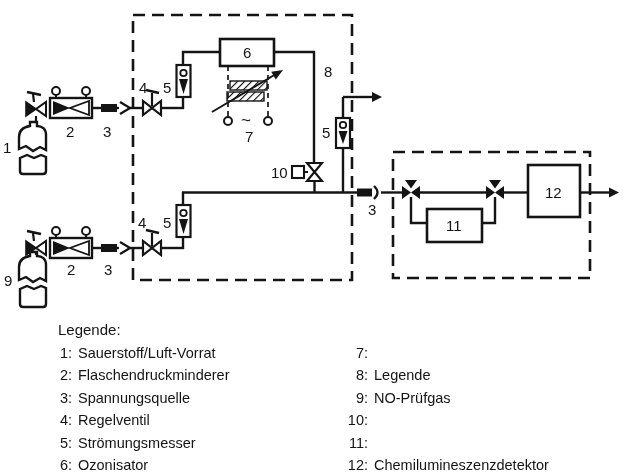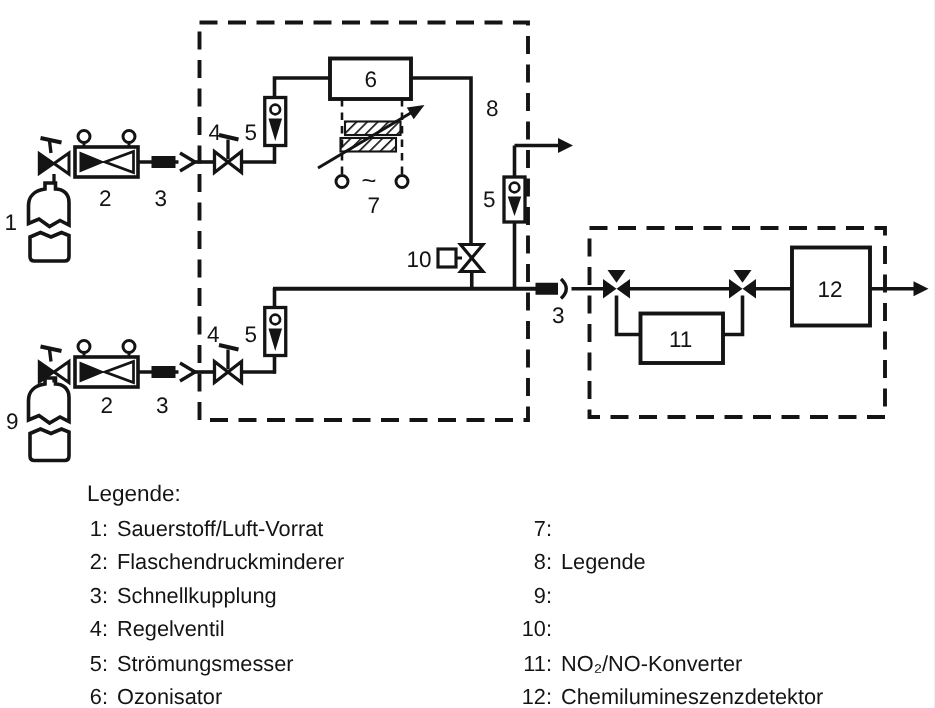--- a/index.html
+++ b/index.html
@@ -243,21 +243,21 @@
       <div class="legend-row">
         <span class="ln">1:</span>
         <span class="lt">Sauerstoff/Luft-Vorrat</span>
       </div>
       <div class="legend-row">
         <span class="ln">2:</span>
         <span class="lt">Flaschendruckminderer</span>
       </div>
       <div class="legend-row">
         <span class="ln">3:</span>
-        <span class="lt">Schnellkupplung</span>
+        <span class="lt">Spannungsquelle</span>
       </div>
       <div class="legend-row">
         <span class="ln">4:</span>
         <span class="lt">Regelventil</span>
       </div>
       <div class="legend-row">
         <span class="ln">5:</span>
         <span class="lt">Strömungsmesser</span>
       </div>
       <div class="legend-row">
@@ -269,27 +269,27 @@
     <div class="legend-col legend-col-right">
       <div class="legend-row">
         <span class="ln">7:</span>
       </div>
       <div class="legend-row">
         <span class="ln">8:</span>
         <span class="lt">Legende</span>
       </div>
       <div class="legend-row">
         <span class="ln">9:</span>
+        <span class="lt">NO-Prüfgas</span>
       </div>
       <div class="legend-row">
         <span class="ln">10:</span>
       </div>
       <div class="legend-row">
         <span class="ln">11:</span>
-        <span class="lt">NO₂/NO-Konverter</span>
       </div>
       <div class="legend-row">
         <span class="ln">12:</span>
         <span class="lt">Chemilumineszenzdetektor</span>
       </div>
     </div>
   </div>
 
 </div>
 

